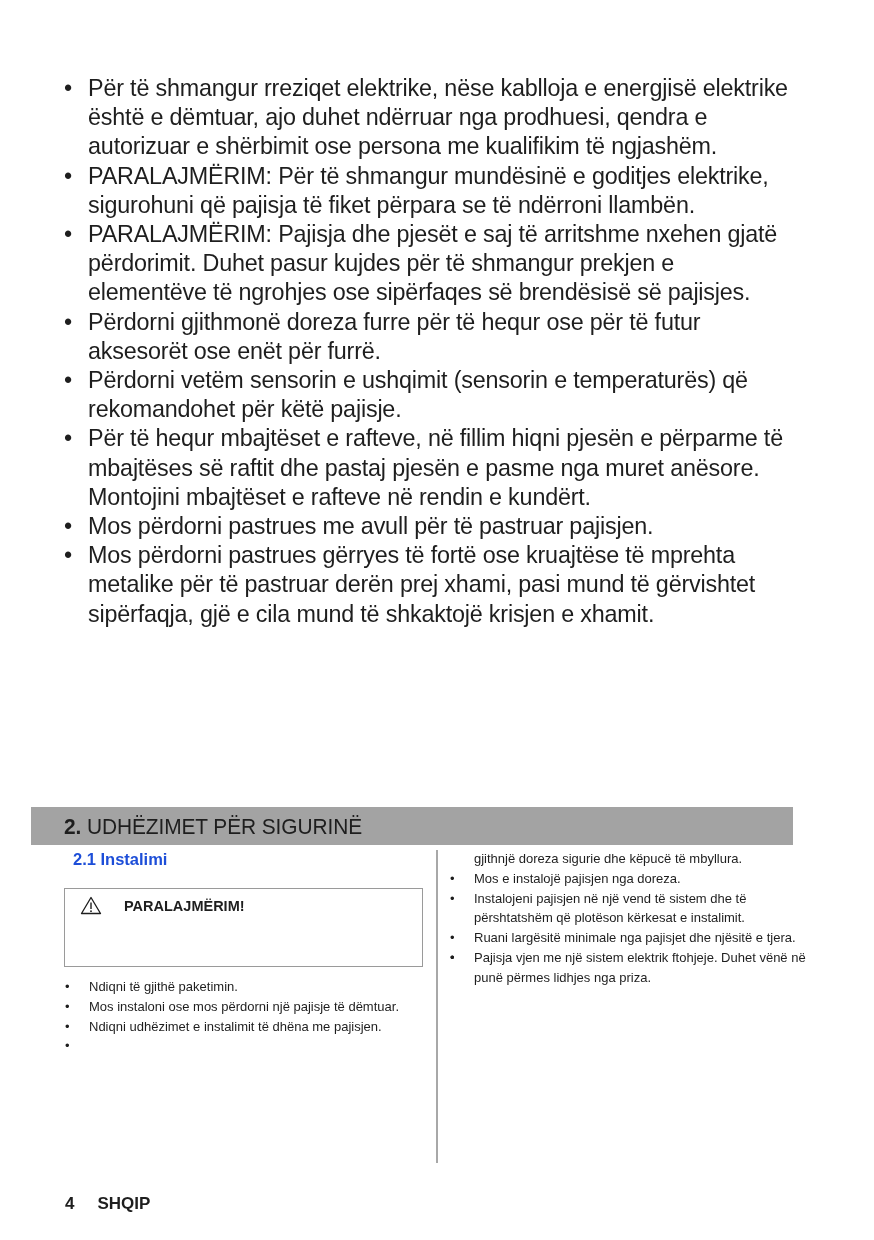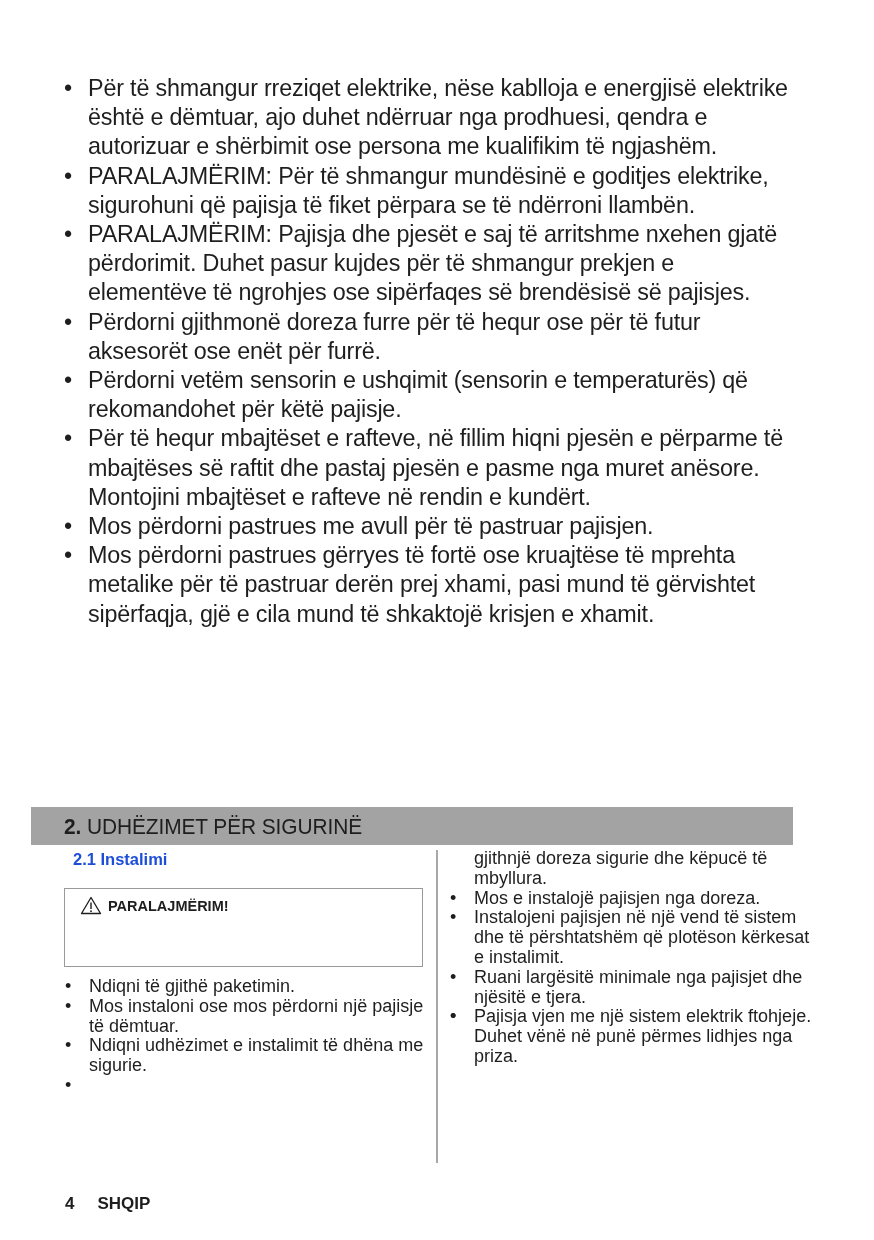--- a/index.html
+++ b/index.html
@@ -81,39 +81,39 @@
       box-sizing: border-box;
     }
     .warning-box .head {
       position: absolute;
       left: 15px;
       top: 7px;
       font-size: 14.5px;
       font-weight: bold;
       display: flex;
       align-items: center;
-      gap: 6px;
+      gap: 22px;
     }
     .warning-box .head svg {
       display: block;
     }
     .warning-box .text {
       position: absolute;
       left: 7px;
       top: 36px;
       width: 345px;
       font-size: 14.5px;
       line-height: 18px;
     }
     .col-list {
       position: absolute;
       margin: 0;
       padding: 0;
       list-style: none;
-      font-size: 18px;
+      font-size: 13px;
       line-height: 19.8px;
     }
     .col-list li {
       position: relative;
       padding-left: 24px;
     }
     .col-list li .bullet {
       position: absolute;
       left: 0;
       top: 0;
@@ -176,21 +176,21 @@
         <circle cx="11" cy="15.2" r="0.9" fill="#1e1e1e"></circle>
       </svg>
     </span>
     <span>PARALAJMËRIM!</span>
   </div>
 </div>
 
 <ul class="col-list left">
   <li><span class="bullet">•</span><span>Ndiqni të gjithë paketimin.</span></li>
   <li><span class="bullet">•</span><span>Mos instaloni ose mos përdorni një pajisje të dëmtuar.</span></li>
-  <li><span class="bullet">•</span><span>Ndiqni udhëzimet e instalimit të dhëna me sigurie.</span></li>
+  <li><span class="bullet">•</span><span>Ndiqni udhëzimet e instalimit të dhëna me pajisjen.</span></li>
   <li><span class="bullet">•</span></li>
 </ul>
 
 <div class="divider"></div>
 
 <ul class="col-list right">
   <li class="continuation-item" style="padding-left:24px;"><span>gjithnjë doreza sigurie dhe këpucë të mbyllura.</span></li>
   <li><span class="bullet">•</span><span>Mos e instalojë pajisjen nga doreza.</span></li>
   <li><span class="bullet">•</span><span>Instalojeni pajisjen në një vend të sistem dhe të përshtatshëm që plotëson kërkesat e instalimit.</span></li>
   <li><span class="bullet">•</span><span>Ruani largësitë minimale nga pajisjet dhe njësitë e tjera.</span></li>

